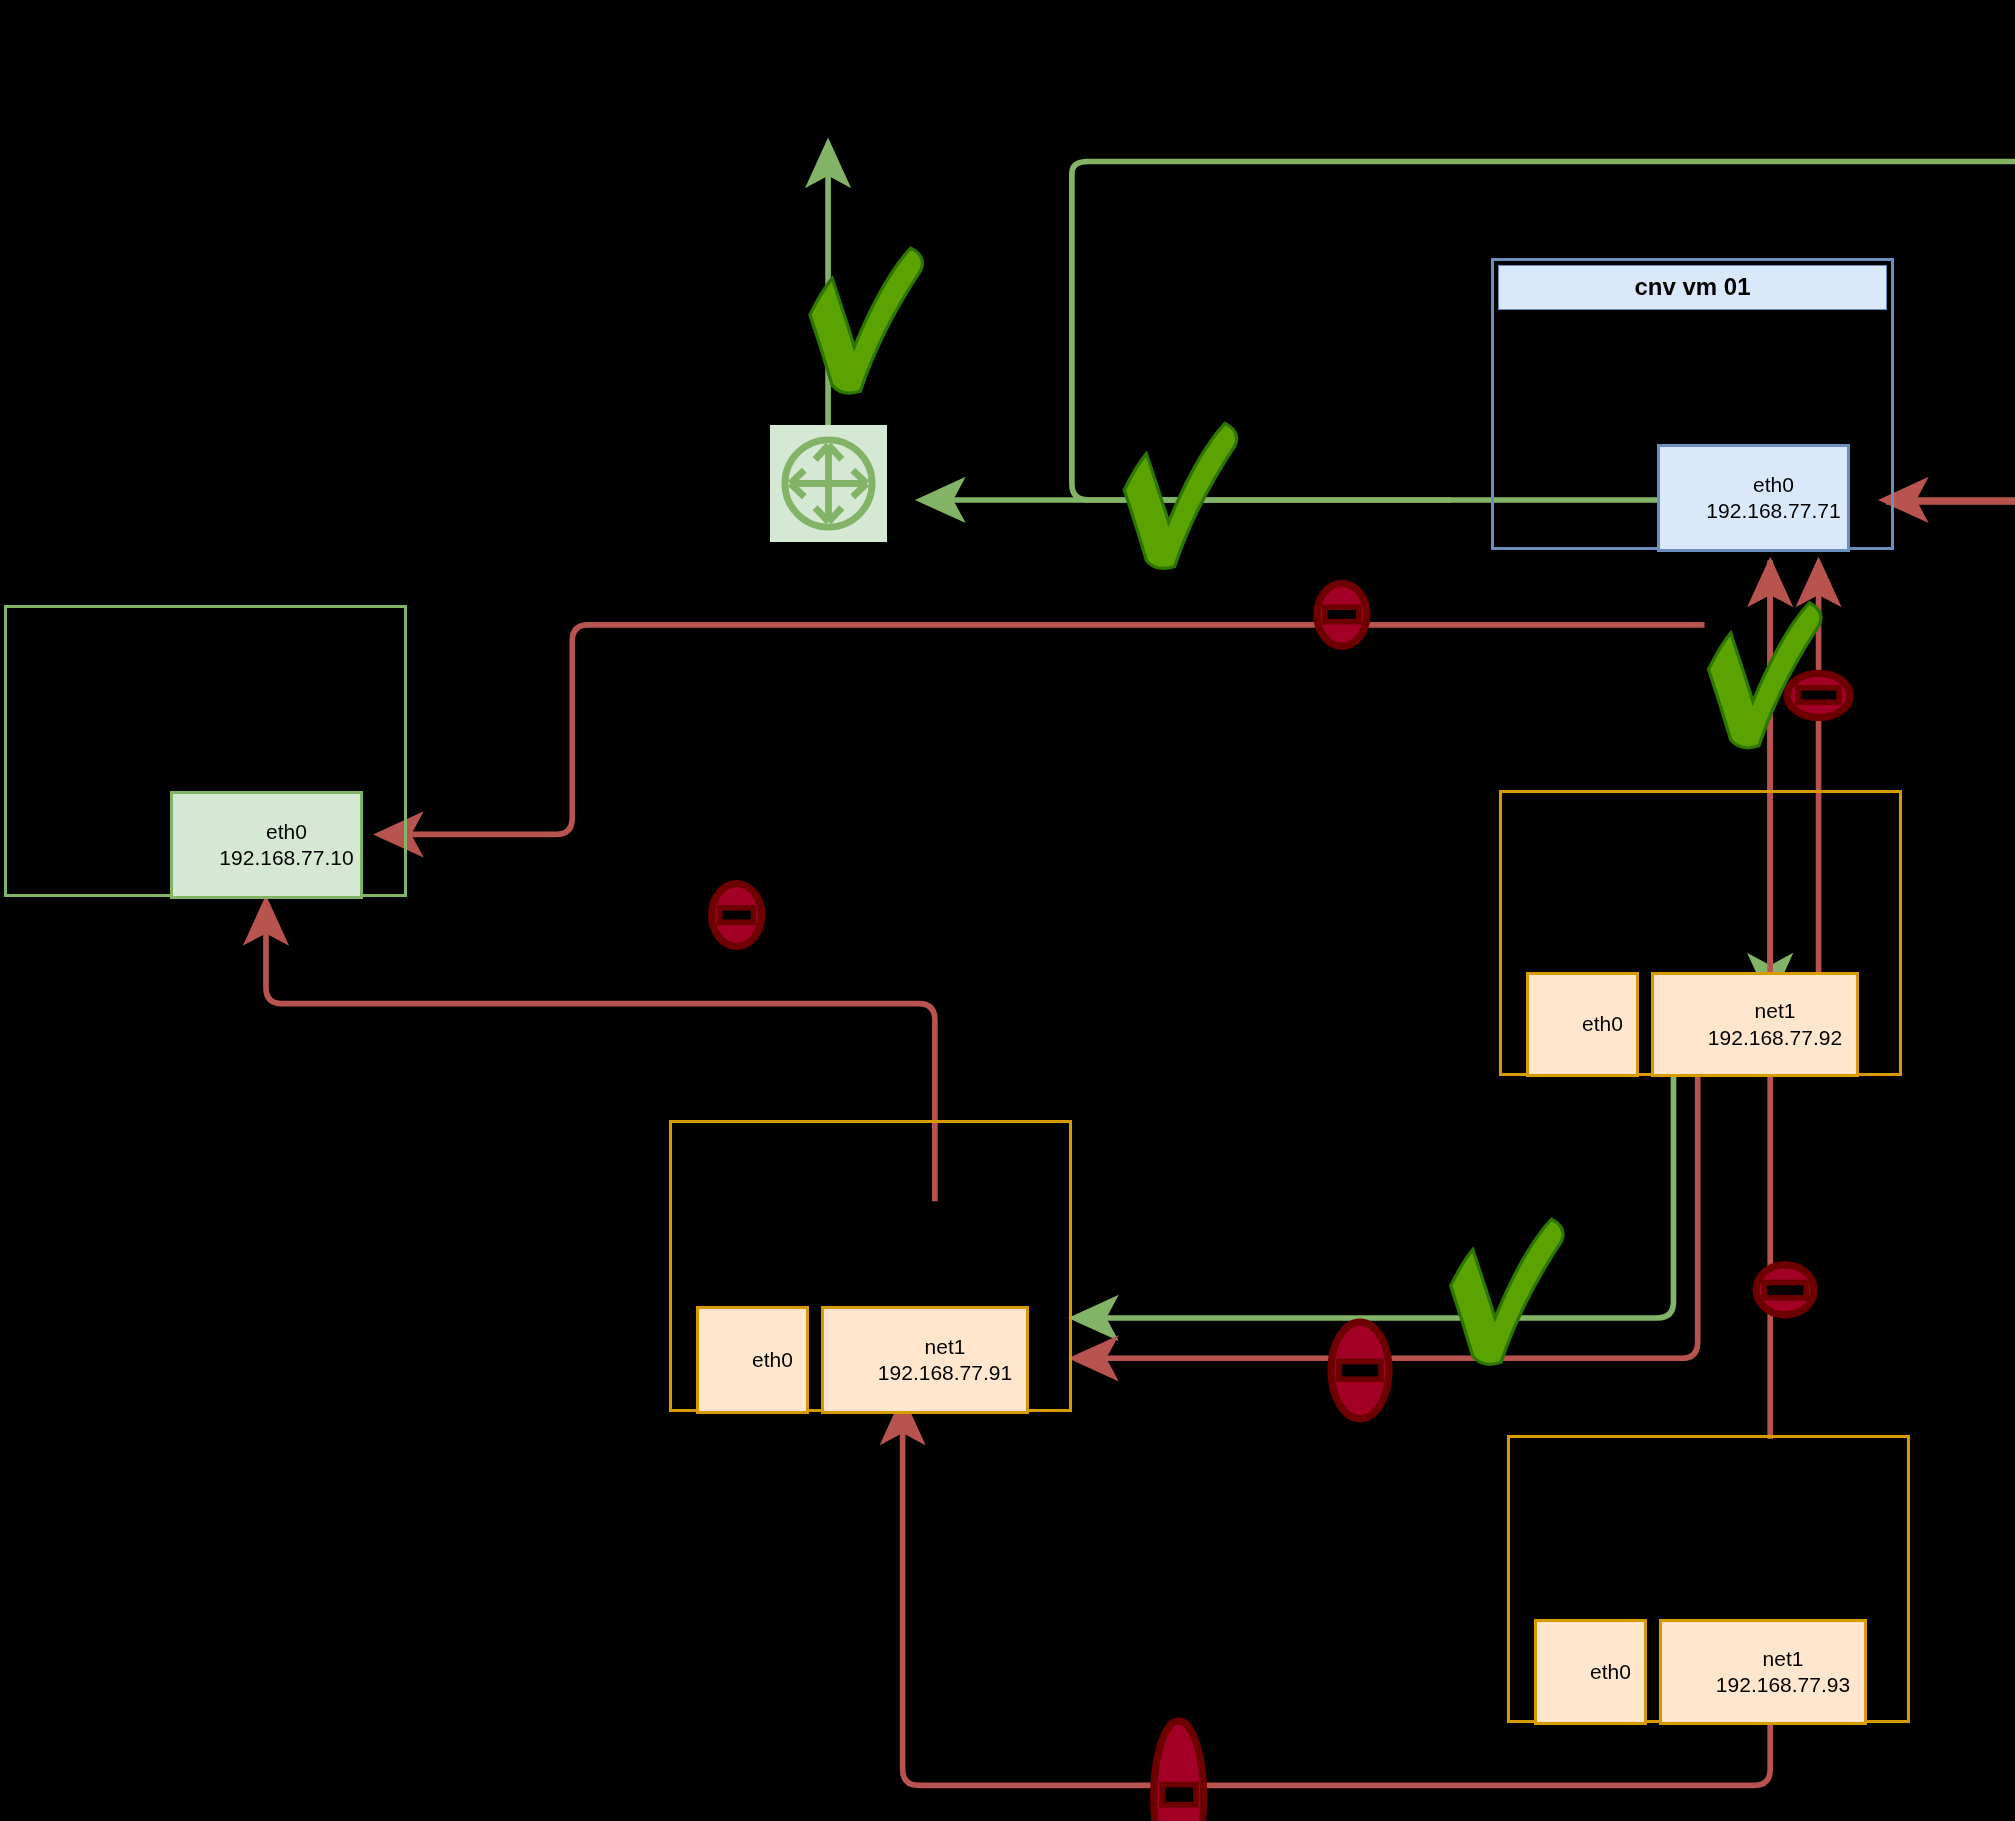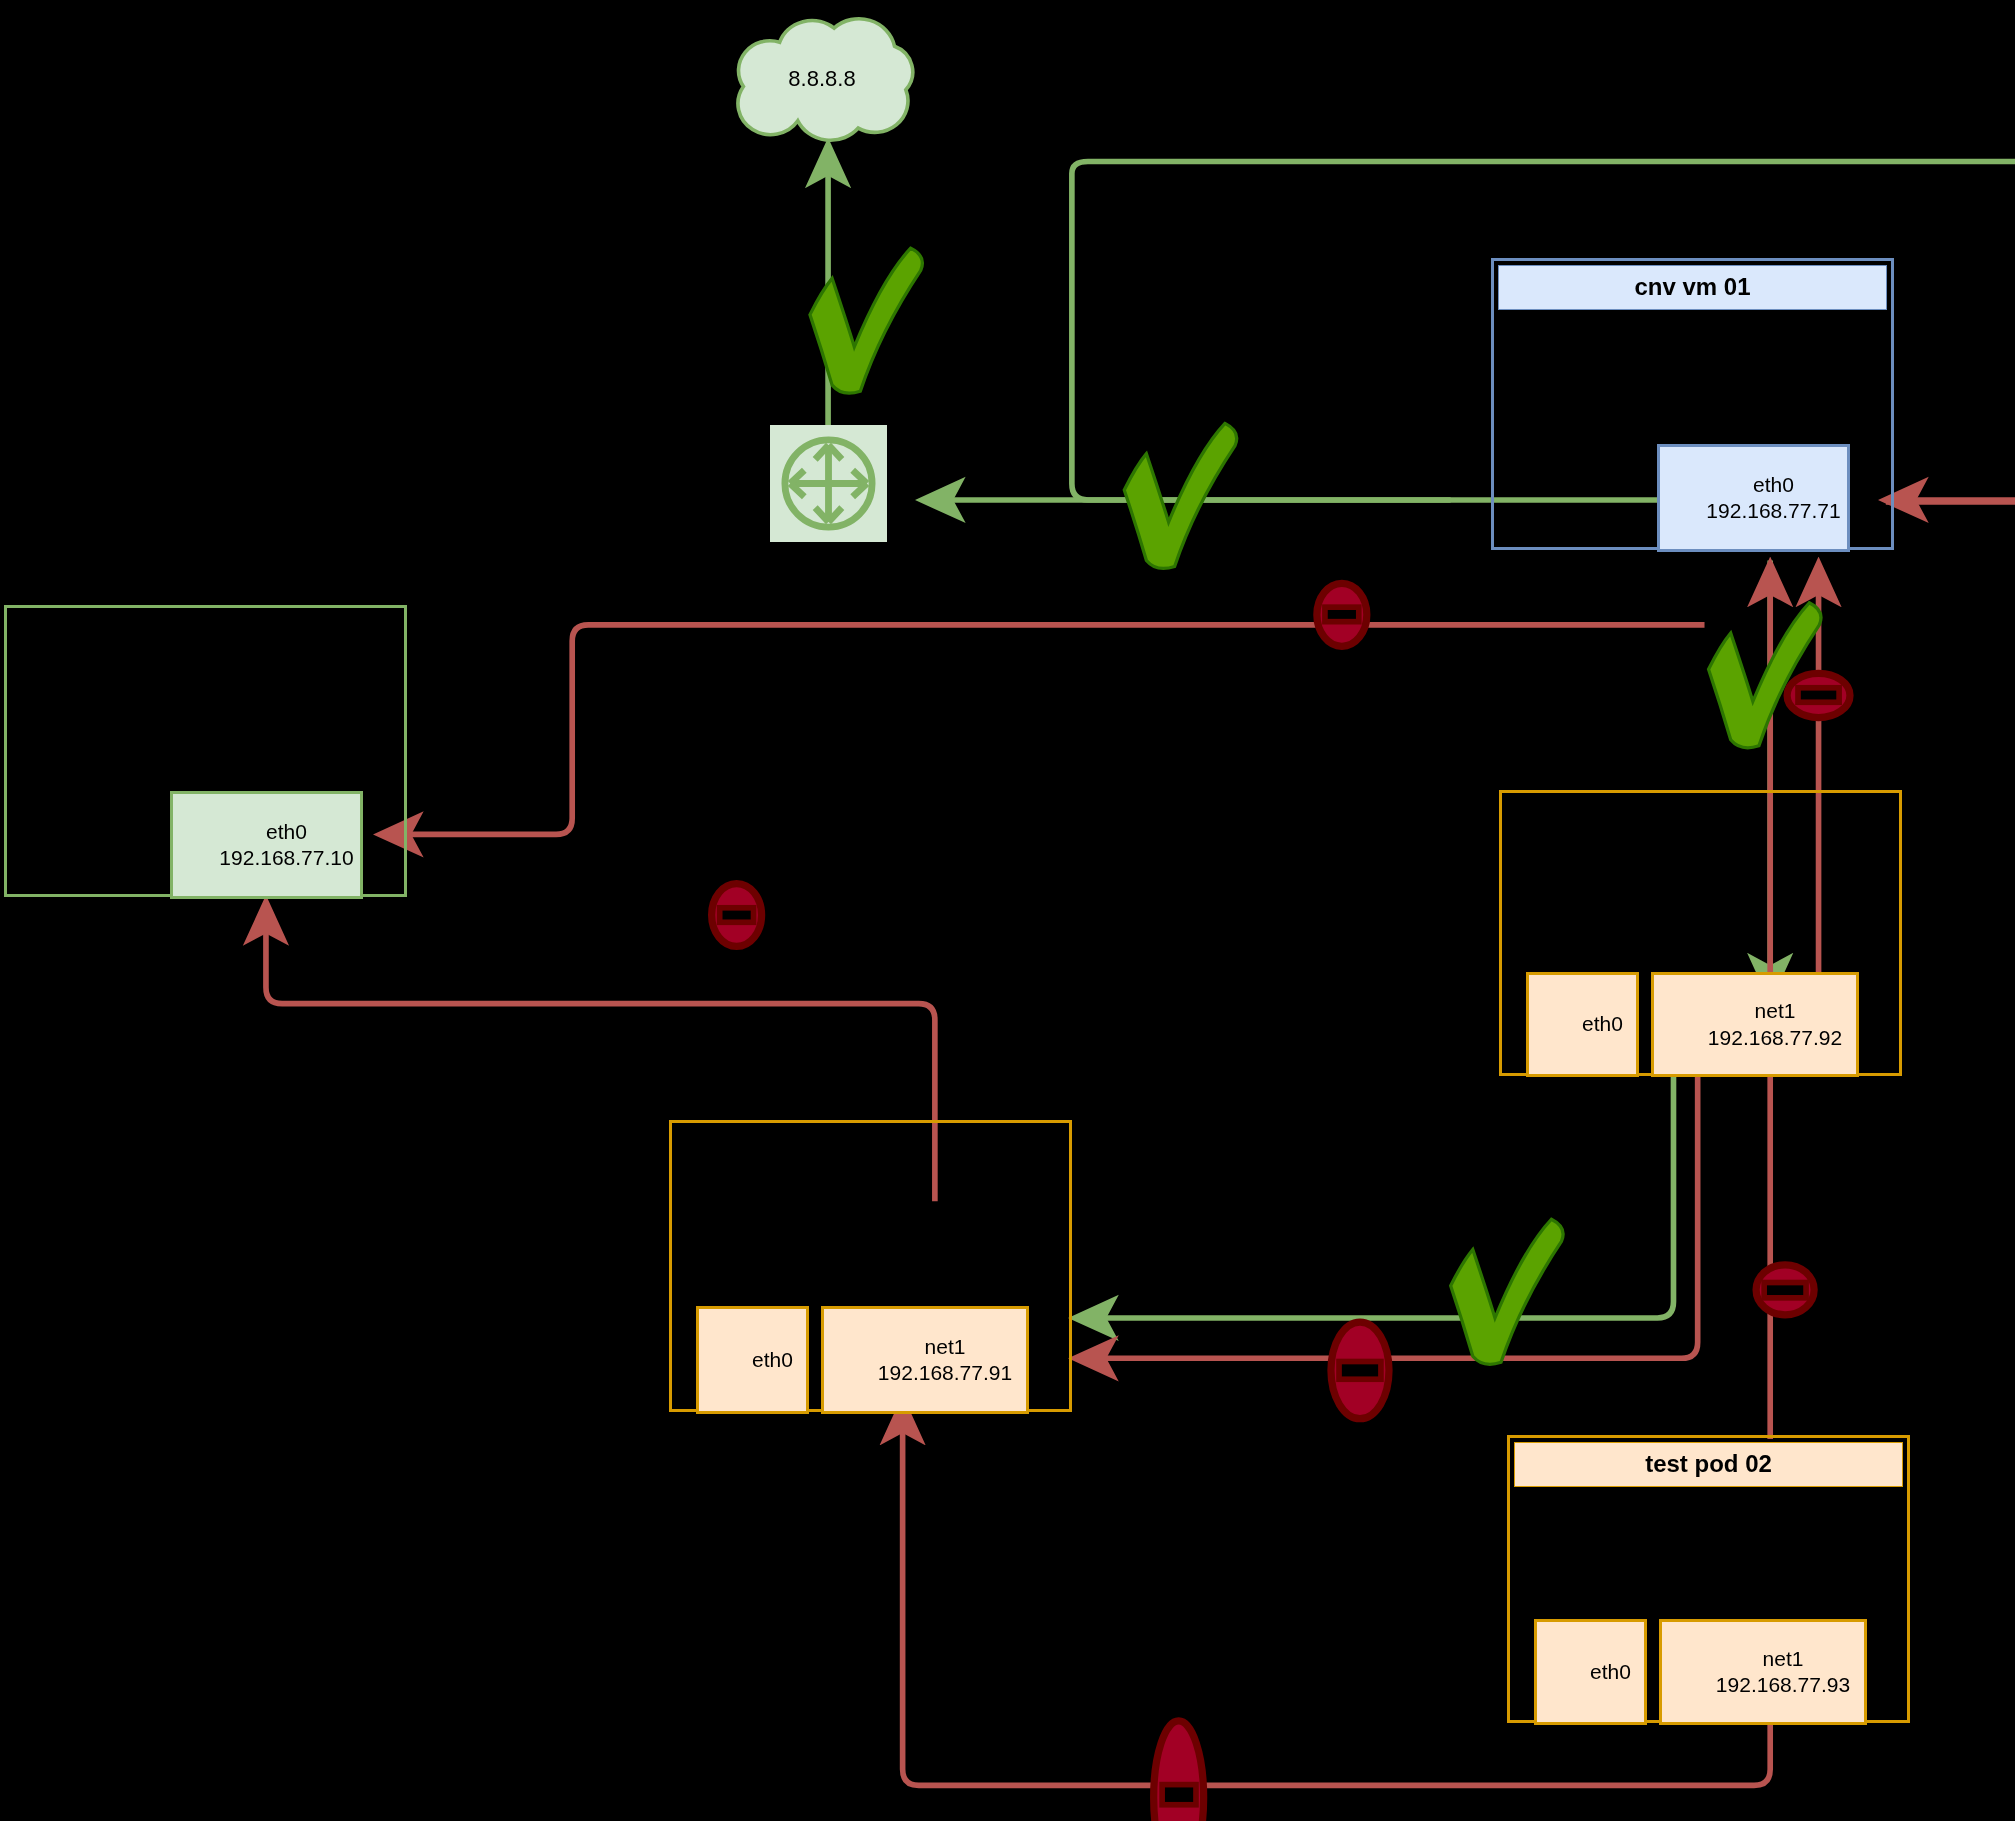--- a/index.html
+++ b/index.html
@@ -113,28 +113,20 @@
         <ellipse cx="3375" cy="3400" rx="72" ry="120" fill="#a20025" stroke="#6d0000" stroke-width="18"></ellipse>
         <rect x="3323" y="3378" width="104" height="44" fill="#000" stroke="#6d0000" stroke-width="14"></rect>
       </g>
       <g>
         <ellipse cx="2925" cy="4460" rx="62" ry="190" fill="#a20025" stroke="#6d0000" stroke-width="18"></ellipse>
         <rect x="2884" y="4428" width="84" height="50" fill="#000" stroke="#6d0000" stroke-width="14"></rect>
       </g>
     </g>
   </svg>
 
-  <div class="node" style="left:709px;top:12px;width:226px;height:133px;">
-    <svg viewBox="0 0 560 330" width="226" height="133">
-      <path d="M175,75 a85,80 0 0 1 135,-35 a90,85 0 0 1 150,45 a70,68 0 0 1 28,108
-               a82,78 0 0 1 -118,95 a90,85 0 0 1 -150,-18 a80,76 0 0 1 -135,-85
-               a78,74 0 0 1 90,-110 z" fill="#d5e8d4" stroke="#82b366" stroke-width="9"></path>
-    </svg>
-    <div class="cloud-label">8.8.8.8</div>
-  </div>
 
   <div class="router-box" style="left:770px;top:425px;width:117px;height:117px;">
     <svg viewBox="0 0 290 290" width="117" height="117">
       <circle cx="145" cy="145" r="108" fill="none" stroke="#82b366" stroke-width="17"></circle>
       <line x1="145" y1="55" x2="145" y2="235" stroke="#82b366" stroke-width="17"></line>
       <line x1="55" y1="145" x2="235" y2="145" stroke="#82b366" stroke-width="17"></line>
       <path d="M145,50 l-33,35 M145,50 l33,35" fill="none" stroke="#82b366" stroke-width="17"></path>
       <path d="M145,240 l-33,-35 M145,240 l33,-35" fill="none" stroke="#82b366" stroke-width="17"></path>
       <path d="M50,145 l35,-33 M50,145 l35,33" fill="none" stroke="#82b366" stroke-width="17"></path>
       <path d="M240,145 l-35,-33 M240,145 l-35,33" fill="none" stroke="#82b366" stroke-width="17"></path>
@@ -170,21 +162,20 @@
     <div class="iface" style="left:24px;top:179px;width:113px;height:105px;">
       <span>eth0</span>
     </div>
     <div class="iface" style="left:149px;top:179px;width:208px;height:105px;">
       <span>net1</span>
       <span>192.168.77.92</span>
     </div>
   </div>
 
   <div class="node container-box pod" style="left:1507px;top:1435px;width:403px;height:288px;">
-    <div class="title-bar">test pod 02</div>
     <div class="iface" style="left:24px;top:181px;width:113px;height:106px;">
       <span>eth0</span>
     </div>
     <div class="iface" style="left:149px;top:181px;width:208px;height:106px;">
       <span>net1</span>
       <span>192.168.77.93</span>
     </div>
   </div>
 
 </div>

